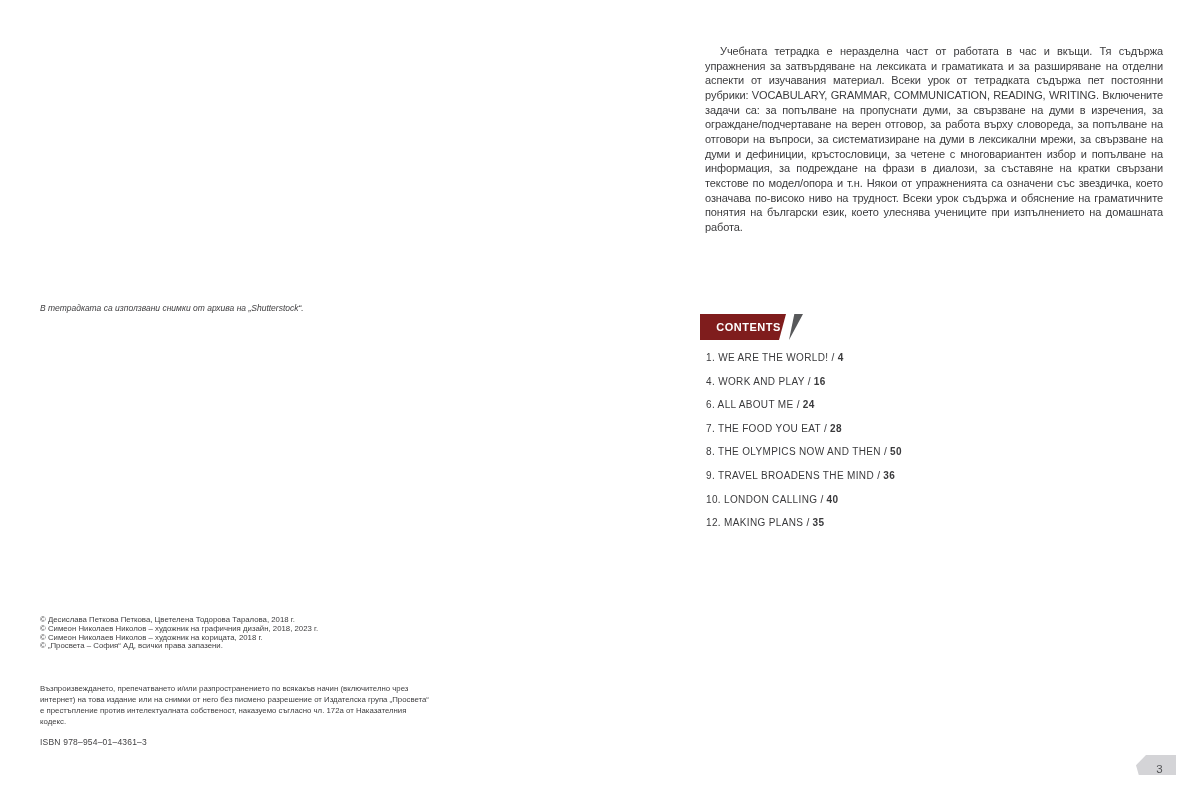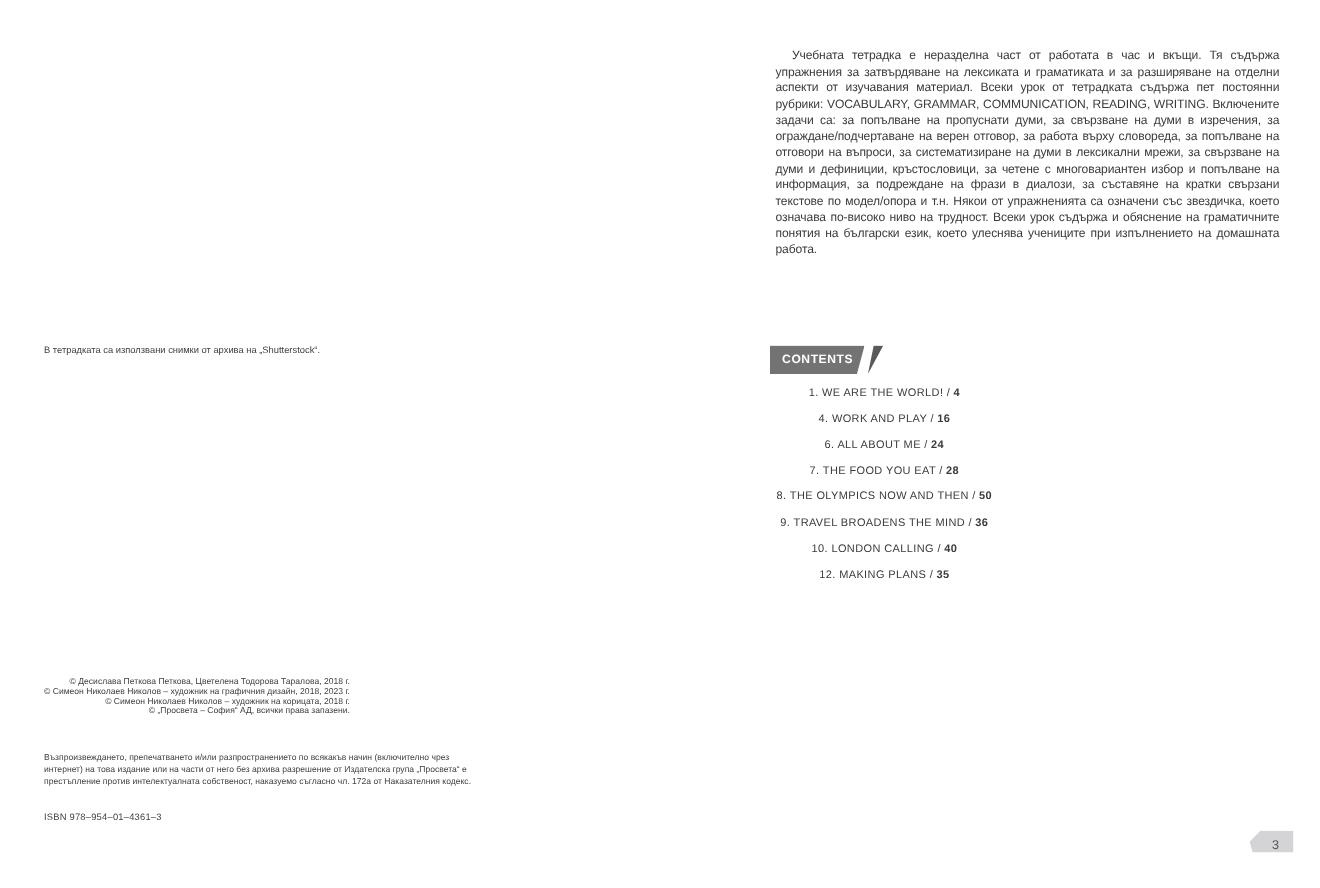--- a/index.html
+++ b/index.html
@@ -24,35 +24,37 @@
     letter-spacing: -0.1px;
     text-align: justify;
     text-indent: 15px;
     color: #3b3b3d;
   }
 
   
   .photo-credit {
     position: absolute;
     left: 40px;
-    top: 313px;
+    top: 303px;
     font-size: 8.5px;
+    font-style: italic;
     color: #414042;
   }
 
   
   .toc-header { position: absolute; left: 700px; top: 314px; width: 100px; height: 26px; }
   .toc-badge {
     position: absolute; left: 0; top: 0;
     width: 86px; height: 26px;
-    background: #737373;
+    background: #7f1d1d;
     clip-path: polygon(0 0, 100% 0, calc(100% - 7px) 100%, 0 100%);
     display: flex; align-items: center;
     padding-left: 11px;
     box-sizing: border-box;
+    justify-content: center;
   }
   .toc-badge span {
     color: #ffffff;
     font-weight: bold;
     font-size: 11px;
     letter-spacing: 0.5px;
   }
   .toc-badge-tri {
     position: absolute; left: 89px; top: 0;
     width: 14px; height: 26px;
@@ -61,35 +63,34 @@
   }
 
   
   .toc-list {
     position: absolute;
     left: 706px;
     top: 346px;
     font-size: 10px;
     letter-spacing: 0.35px;
     color: #3a3a3c;
-    text-align: center;
   }
   .toc-item { display: block; line-height: 23.6px; white-space: nowrap; }
   .toc-page { font-weight: bold; margin-left: 3px; }
 
   
   .copyright {
     position: absolute;
     left: 40px;
     top: 616px;
     font-size: 7.8px;
     line-height: 8.8px;
     color: #414042;
   }
-  .copyright div { white-space: nowrap; text-align: right; }
+  .copyright div { white-space: nowrap; }
 
   
   .legal {
     position: absolute;
     left: 40px;
     top: 676px;
     width: 394px;
     font-size: 7.8px;
     line-height: 10.9px;
     color: #414042;
@@ -181,21 +182,21 @@
   <div class="copyright">
   <div>© Десислава Петкова Петкова, Цветелена Тодорова Таралова, 2018 г.</div>
 
   <div>© Симеон Николаев Николов – художник на графичния дизайн, 2018, 2023 г.</div>
 
   <div>© Симеон Николаев Николов – художник на корицата, 2018 г.</div>
 
   <div>© „Просвета – София“ АД, всички права запазени.</div>
 </div>
 
-  <p class="legal">Възпроизвеждането, препечатването и/или разпространението по всякакъв начин (включително чрез интернет) на това издание или на части от него без архива разрешение от Издателска група „Просвета“ е престъпление против интелектуалната собственост, наказуемо съгласно чл. 172а от Наказателния кодекс.</p>
+  <p class="legal">Възпроизвеждането, препечатването и/или разпространението по всякакъв начин (включително чрез интернет) на това издание или на снимки от него без писмено разрешение от Издателска група „Просвета“ е престъпление против интелектуалната собственост, наказуемо съгласно чл. 172а от Наказателния кодекс.</p>
 
   <div class="isbn">ISBN 978–954–01–4361–3</div>
 
   <div class="page-tag">
     <span>3</span>
   </div>
 
 </div>
 
 </body></html>

